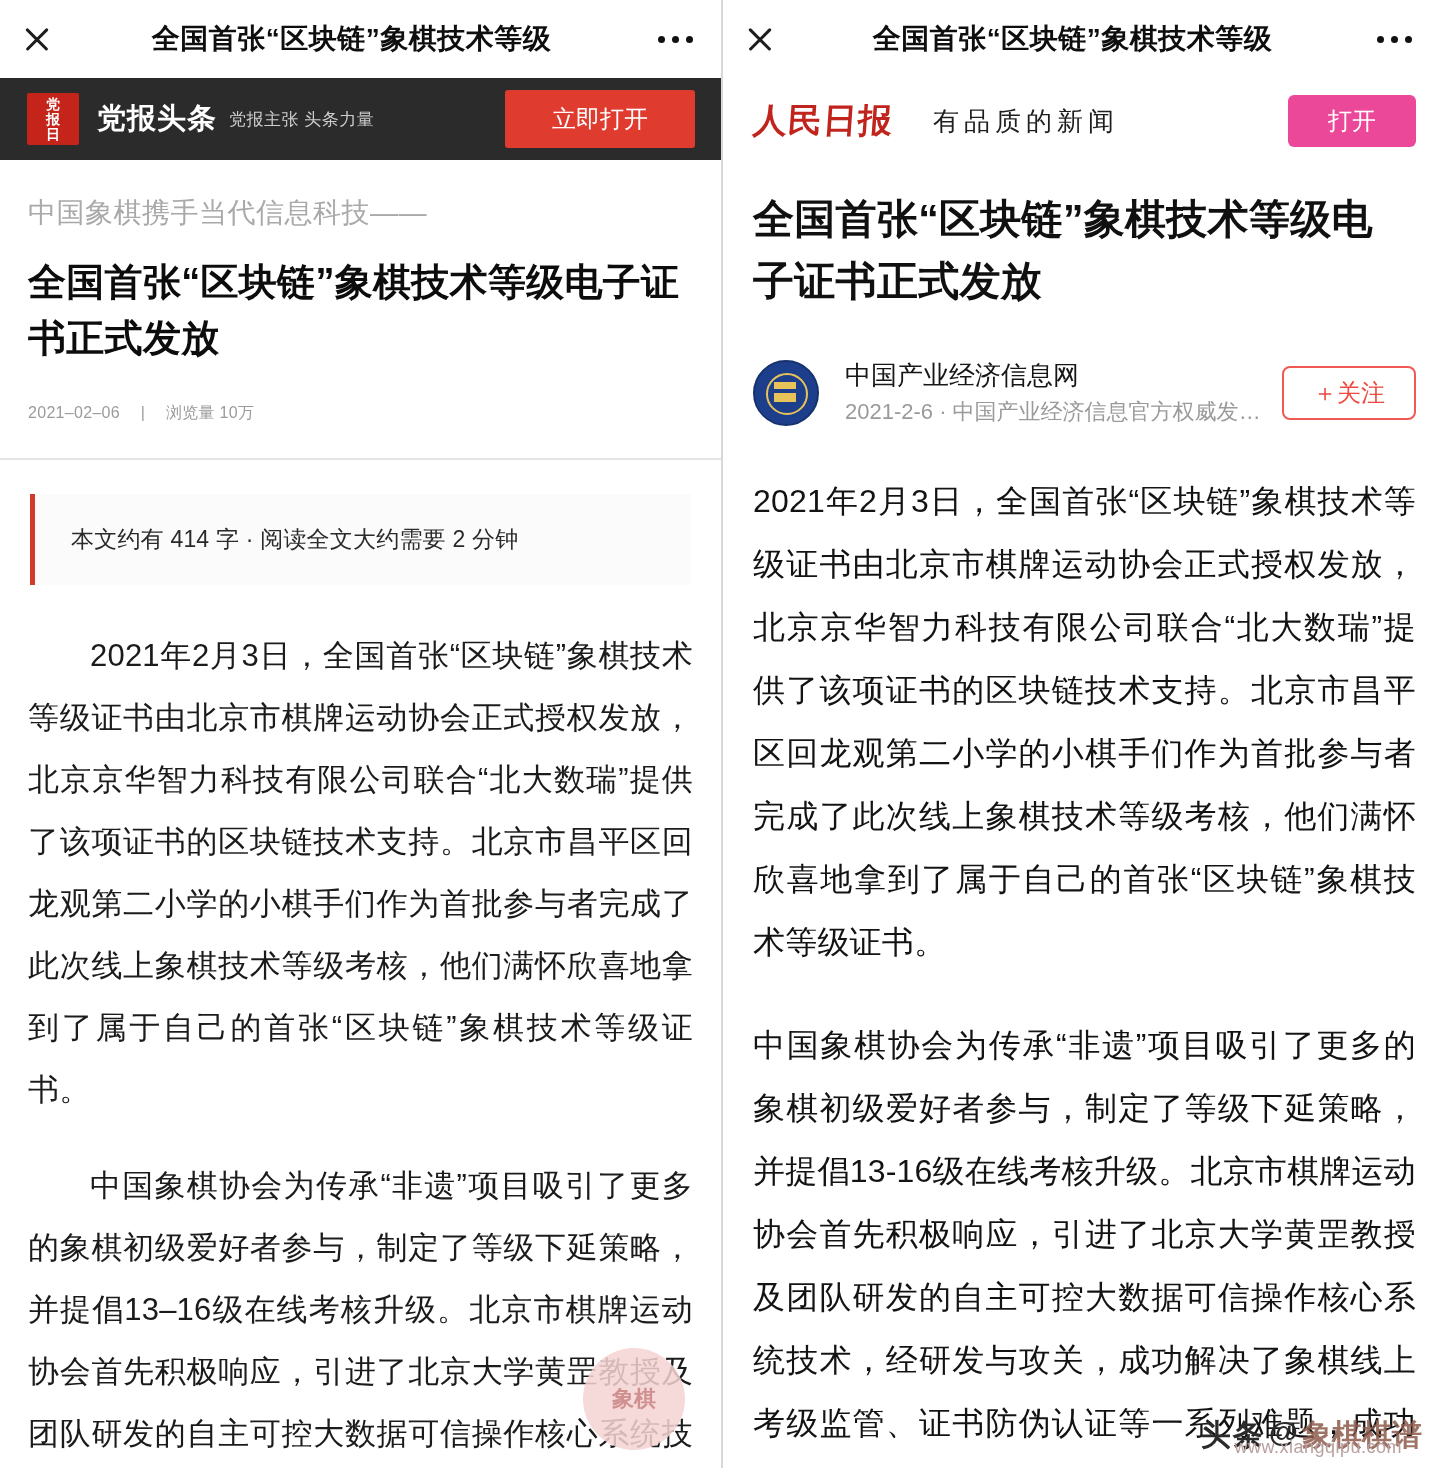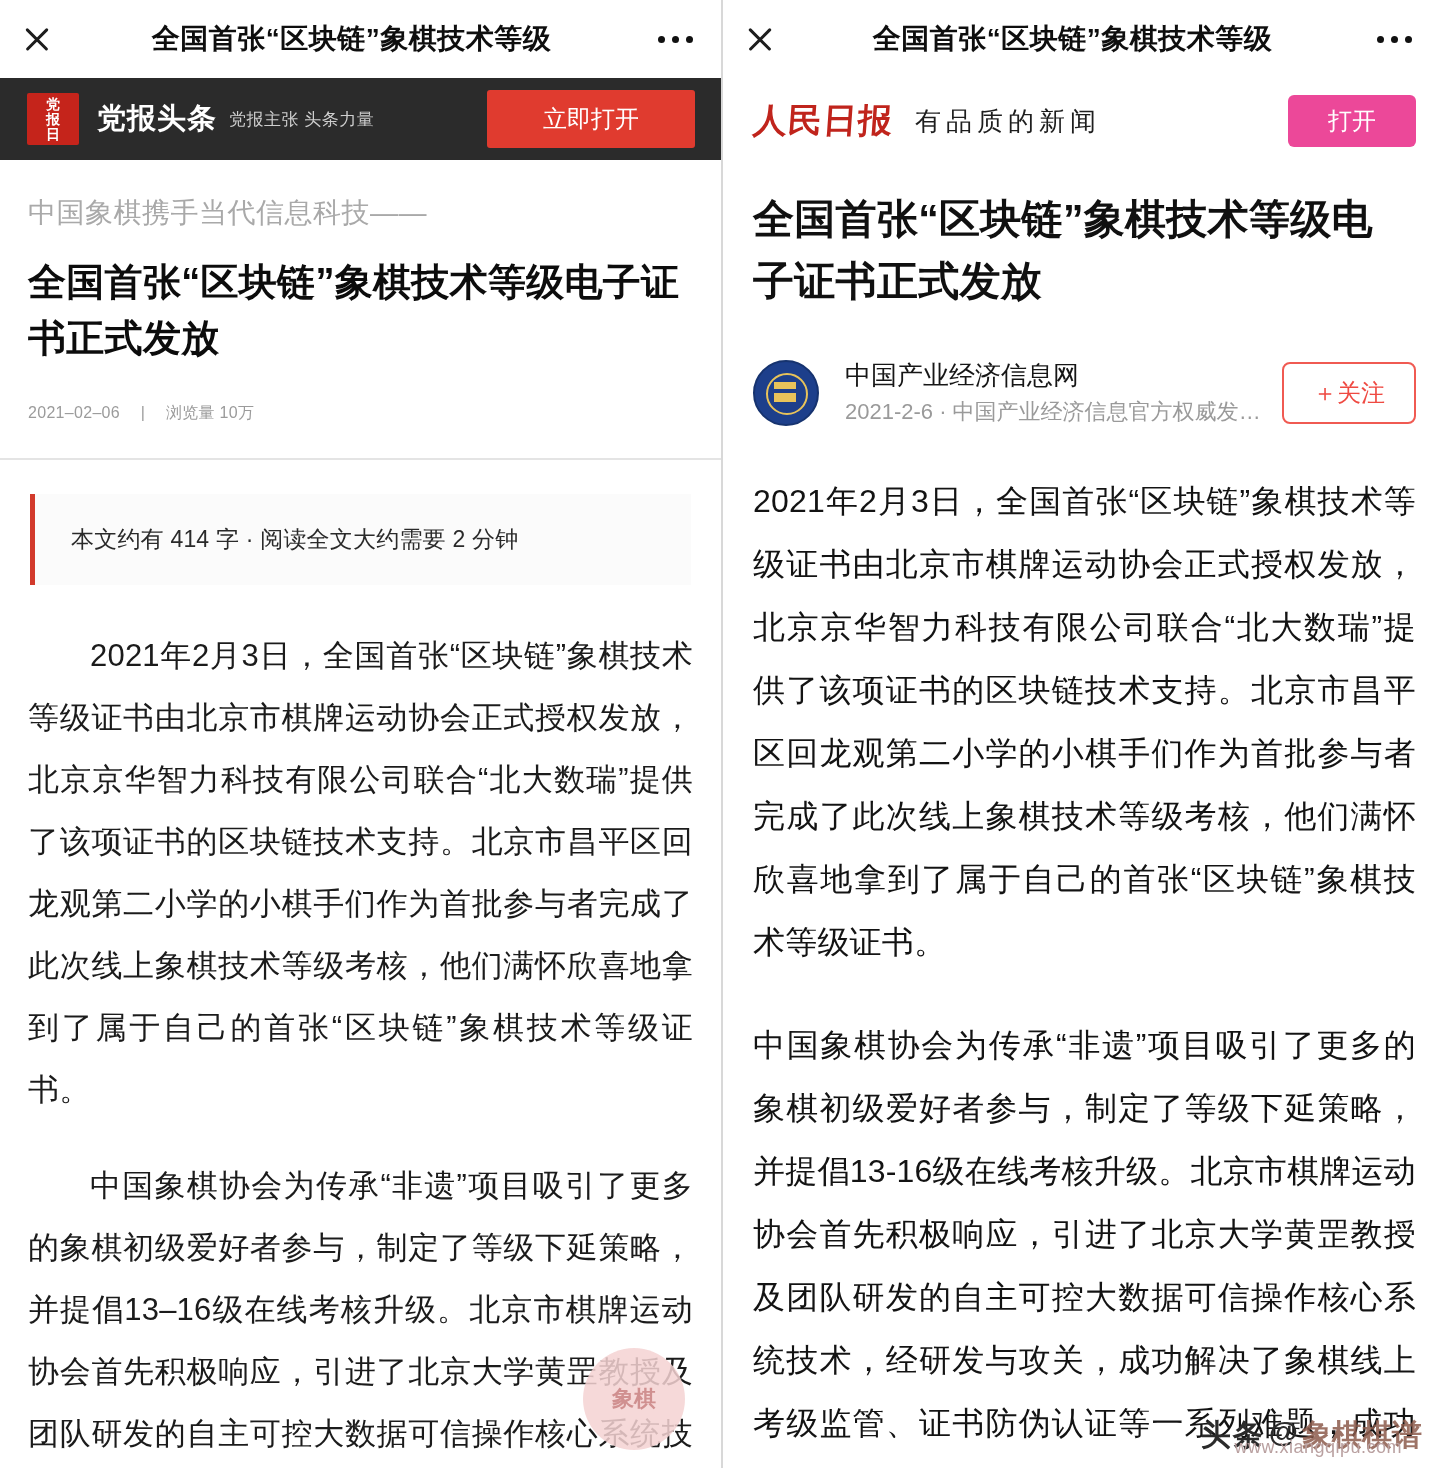--- a/index.html
+++ b/index.html
@@ -137,21 +137,21 @@
     letter-spacing: 1px;
   }
   .banner-slogan {
     color: #cfcfcf;
     font-size: 17px;
     margin-left: 12px;
     letter-spacing: 0.5px;
   }
   .banner-open {
     margin-left: auto;
-    width: 208px;
+    width: 190px;
     height: 58px;
     background: #e03b2f;
     color: #fff;
     font-size: 24px;
     display: flex;
     align-items: center;
     justify-content: center;
     border: none;
     border-radius: 3px;
     margin-right: 26px;
@@ -241,21 +241,21 @@
   }
   .rd-logo {
     font-size: 34px;
     font-weight: bold;
     color: #c0241c;
     font-family: "Liberation Serif", "DejaVu Serif", serif;
     letter-spacing: 1px;
     transform: skewX(-4deg);
   }
   .rd-slogan {
-    margin-left: 22px;
+    margin-left: 40px;
     font-size: 26px;
     color: #1e1e1e;
     letter-spacing: 5px;
     font-family: "Liberation Serif", "DejaVu Serif", serif;
   }
   .rd-open {
     margin-left: auto;
     width: 128px;
     height: 52px;
     background: #ec4899;
@@ -327,21 +327,21 @@
     max-width: 430px;
   }
   .follow-btn {
     margin-left: auto;
     border: 2px solid #f05a52;
     color: #ef4a42;
     background: #fff;
     border-radius: 8px;
     font-size: 24px;
     width: 134px;
-    height: 62px;
+    height: 54px;
     display: flex;
     align-items: center;
     justify-content: center;
     cursor: pointer;
     font-family: inherit;
     flex: none;
   }
   .body-right {
     margin: 40px 24px 0 30px;
   }

